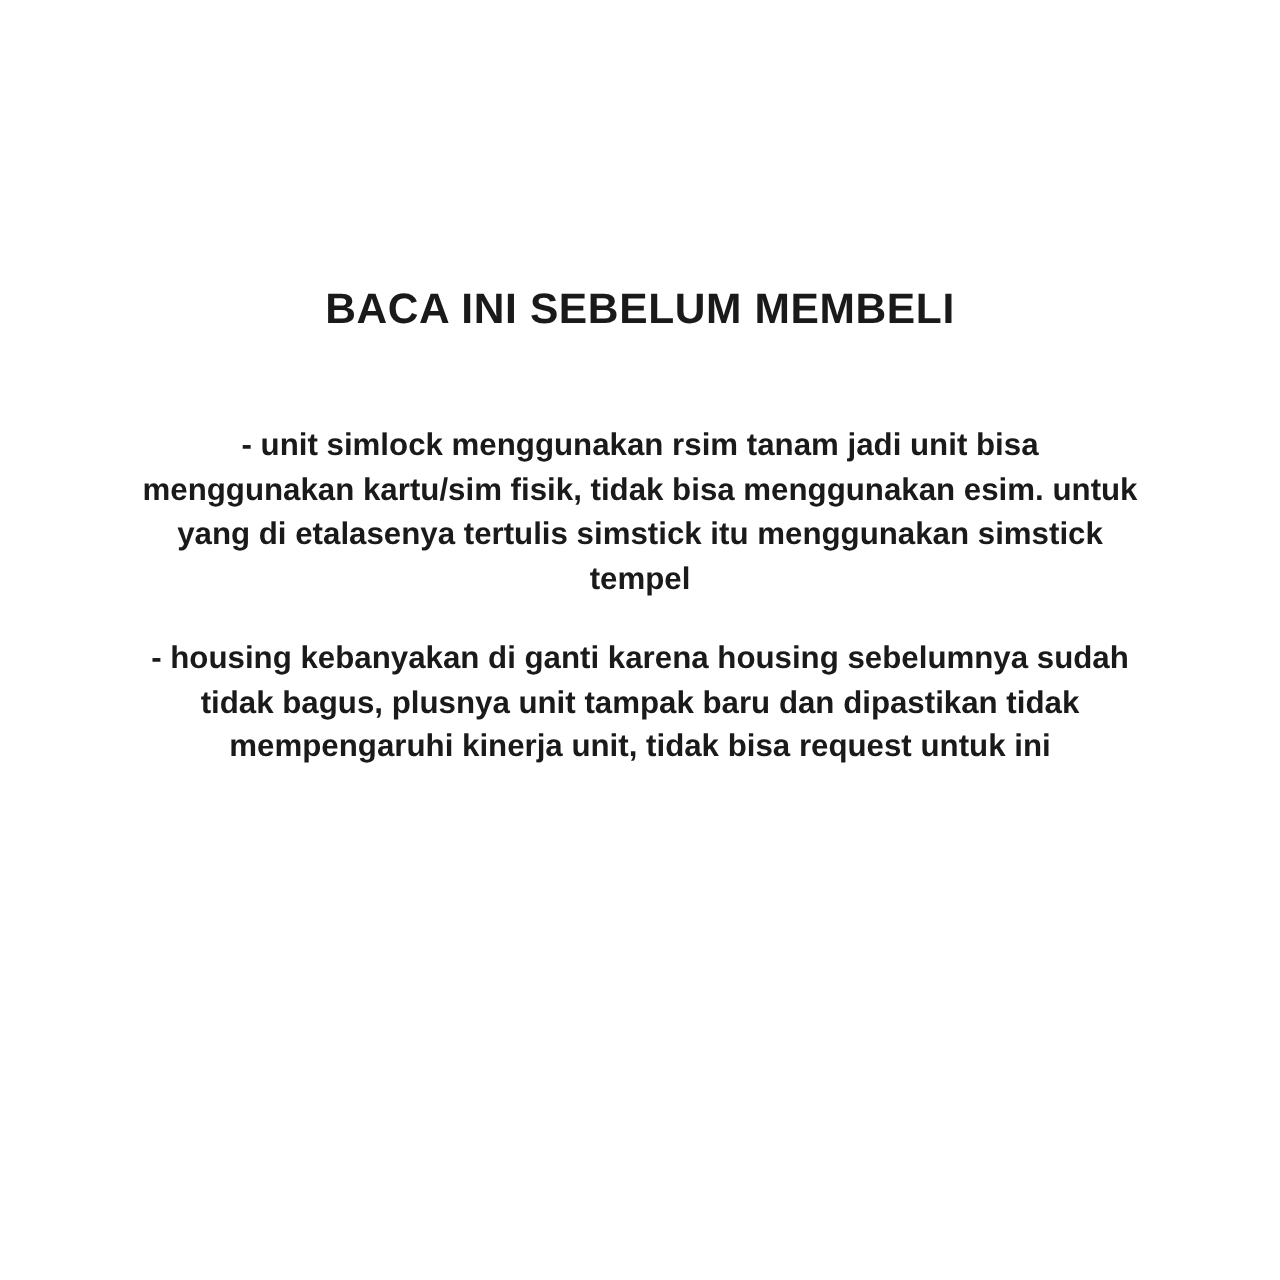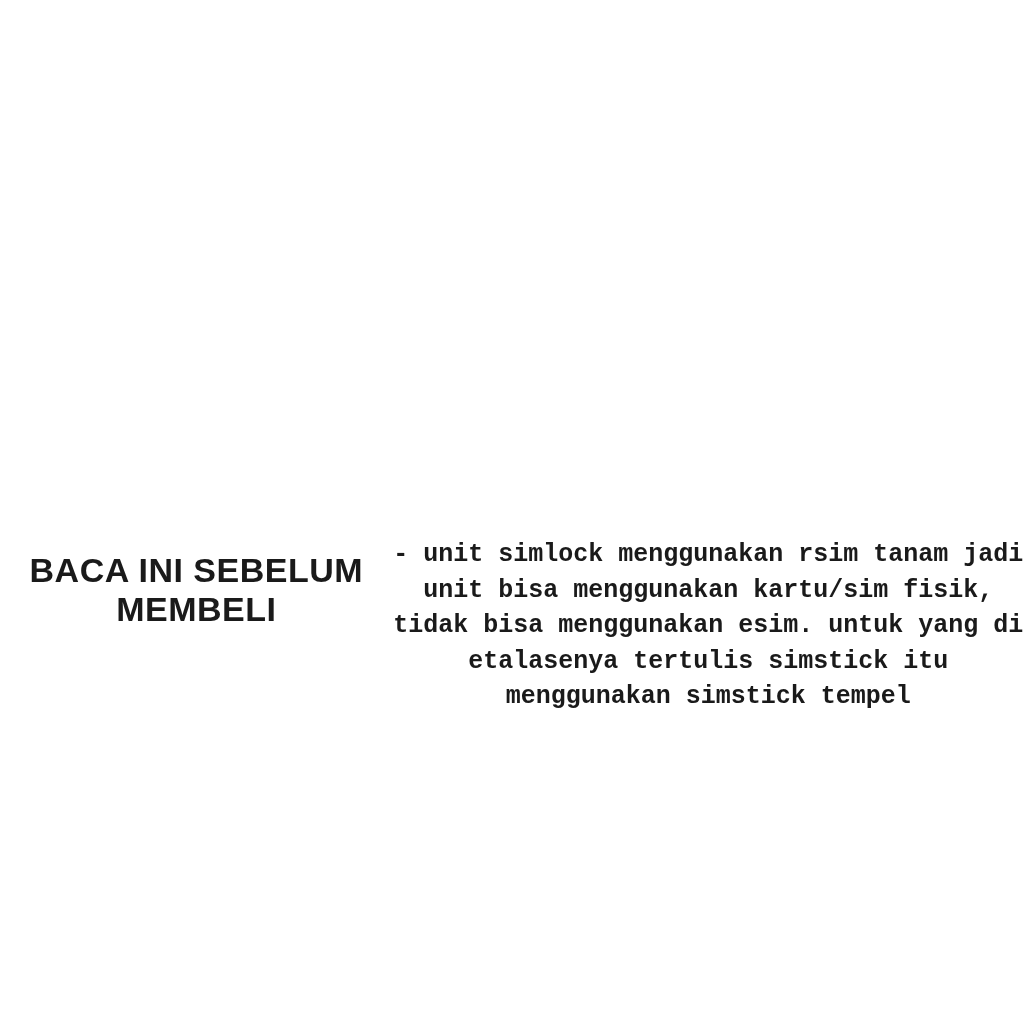--- a/index.html
+++ b/index.html
@@ -12,52 +12,52 @@
     height: 1024px;
     font-family: "Liberation Sans", sans-serif;
     color: #1a1a1a;
     overflow: hidden;
   }
   .page {
     width: 1024px;
     height: 1024px;
     box-sizing: border-box;
     display: flex;
-    flex-direction: row;
+    flex-direction: column;
     align-items: center;
     padding-top: 228px;
   }
   .title {
     font-size: 34px;
     font-weight: 700;
     letter-spacing: 0.5px;
     text-align: center;
     color: #1a1a1a;
     margin: 0 0 72px 0;
   }
   .body-text {
     width: 810px;
     display: flex;
     flex-direction: column;
     gap: 28px;
-    font-family: Liberation Mono, monospace;
   }
   .paragraph {
     font-size: 25px;
     font-weight: 700;
     line-height: 1.42;
     text-align: center;
     color: #1a1a1a;
     margin: 0;
   }
 </style>
 </head>
 <body>
 
 <div class="page">
   <h1 class="title">BACA INI SEBELUM MEMBELI</h1>
 
   <div class="body-text">
     <p class="paragraph">- unit simlock menggunakan rsim tanam jadi unit bisa menggunakan kartu/sim fisik, tidak bisa menggunakan esim. untuk yang di etalasenya tertulis simstick itu menggunakan simstick tempel</p>
 
+    <p class="paragraph">- housing kebanyakan di ganti karena housing sebelumnya sudah tidak bagus, plusnya unit tampak baru dan dipastikan tidak mempengaruhi kinerja unit, tidak bisa request untuk ini</p>
 
   </div>
 </div>
 
 </body></html>

